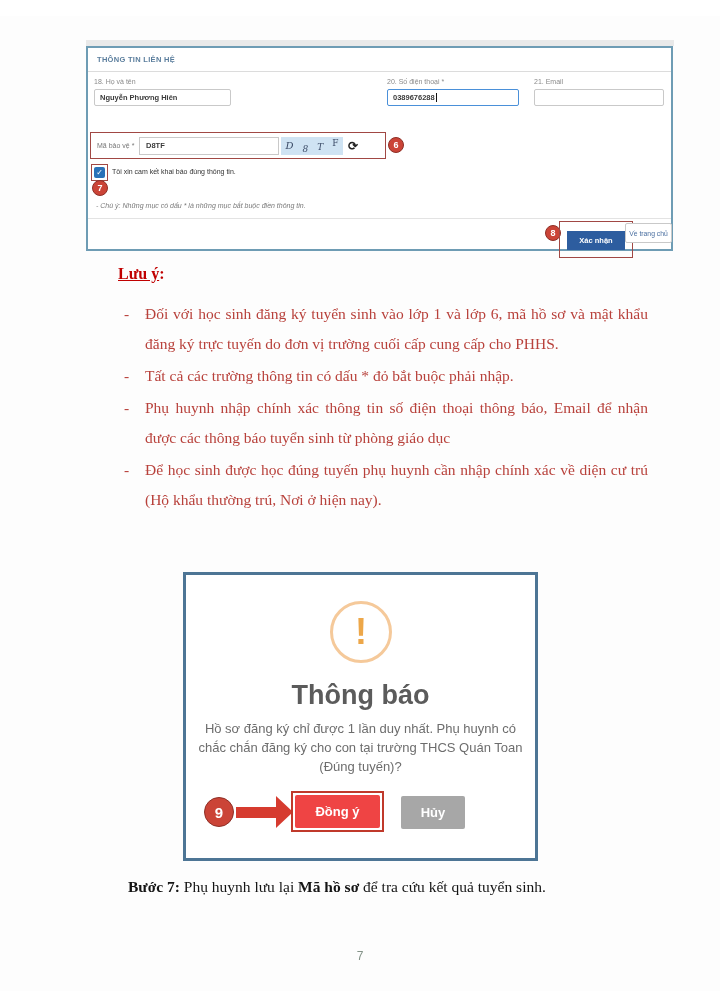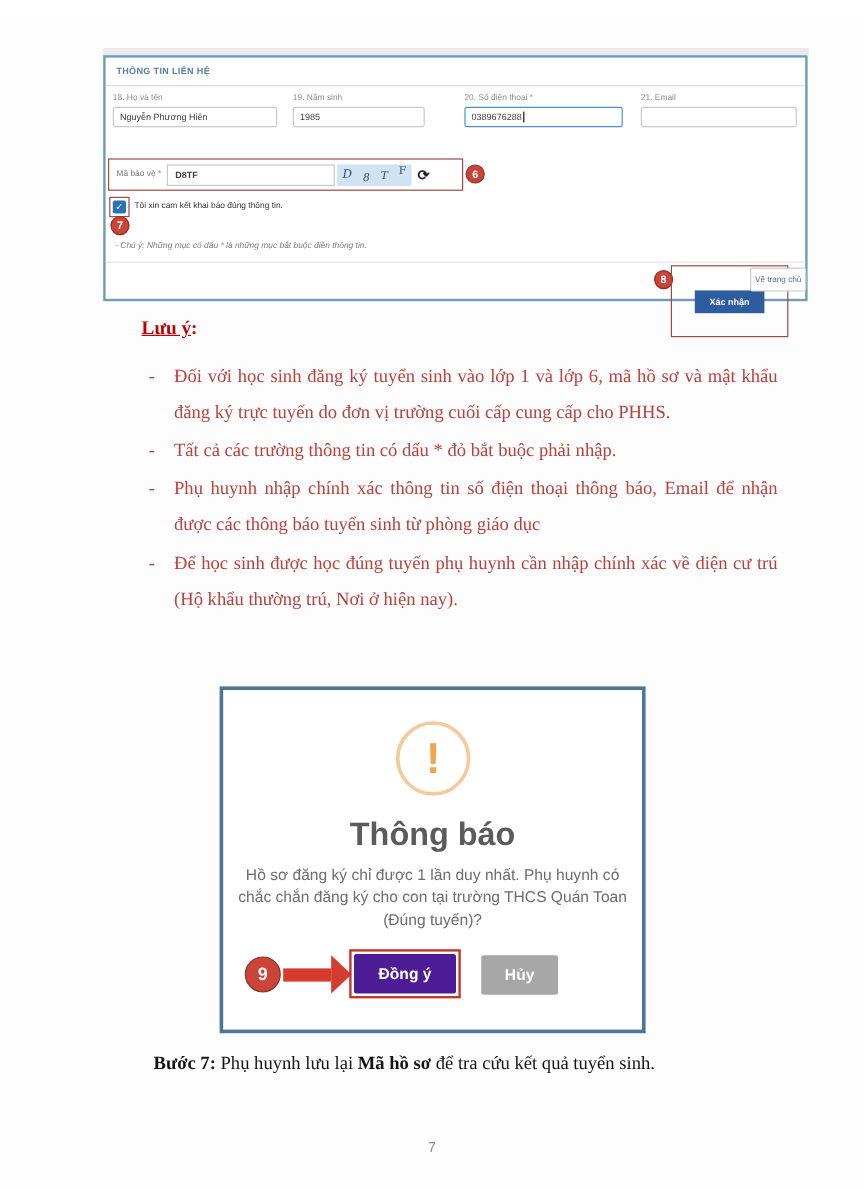--- a/index.html
+++ b/index.html
@@ -15,21 +15,21 @@
     position:absolute; left:86px; top:30px; width:587px; height:205px;
     background:#ffffff; border:2px solid #6e9cb4;
     font-family:"Liberation Sans", sans-serif;
   }
   .section-title { position:absolute; left:9px; top:7px; font-size:7.5px; font-weight:bold; color:#5b7e9d; letter-spacing:.3px; }
   .section-divider { position:absolute; left:0; top:23px; width:100%; height:1px; background:#dcdcdc; }
   .field { position:absolute; top:30px; }
   .field .flabel { font-size:7px; color:#8a8a8a; margin-bottom:4px; }
   .finput {
     height:17px; background:#fff; border:1px solid #c9c9c9; border-radius:2px;
-    font-size:7.5px; font-weight:normal; color:#3a3a3a; line-height:15px; padding:0 5px;
+    font-size:7.5px; font-weight:bold; color:#3a3a3a; line-height:15px; padding:0 5px;
     display:flex; align-items:center;
   }
   .finput.focused { border:1.5px solid #4a90d9; }
   .caret { display:inline-block; width:1px; height:9px; background:#111; margin-left:1px; }
   .captcha-annot {
     position:absolute; left:2px; top:84px; width:296px; height:27px;
     border:1.5px solid #a14844; display:flex; align-items:center;
   }
   .captcha-label { font-size:7px; color:#777; margin-left:6px; width:42px; }
   .captcha-input {
@@ -57,21 +57,21 @@
     position:absolute; left:3px; top:116px; width:17px; height:17px;
     border:1.5px solid #a14844; display:flex; align-items:center; justify-content:center;
   }
   .checkbox {
     width:11px; height:11px; background:#2a72b8; border-radius:2px;
     color:#fff; font-size:8px; line-height:11px; text-align:center; cursor:pointer;
   }
   .chk-label { position:absolute; left:24px; top:120px; font-size:7px; color:#333; }
   .form-note { position:absolute; left:8px; top:154px; font-size:7px; font-style:italic; color:#7a7a7a; }
   .footer-divider { position:absolute; left:0; top:170px; width:100%; height:1px; background:#e3e3e3; }
-  .confirm-annot { position:absolute; left:471px; top:173px; border:1.5px solid #a14844; padding:19px; }
+  .confirm-annot { position:absolute; left:471px; top:173px; border:1.5px solid #a14844; padding:7px; }
   .btn-confirm {
     width:58px; height:19px; background:#2d5d9f; color:#fff; border:none;
     font-size:7.5px; font-weight:bold; font-family:"Liberation Sans", sans-serif; cursor:pointer;
   }
   .btn-home {
     position:absolute; left:537px; top:175px; width:47px; height:20px;
     background:#fff; border:1px solid #c9c9c9; border-radius:2px;
     color:#4a6fa0; font-size:6.8px; font-family:"Liberation Sans", sans-serif; cursor:pointer;
   }
   
@@ -98,21 +98,21 @@
     display:flex; align-items:center; justify-content:center;
     color:#eda749; font-size:36px; font-weight:bold;
   }
   .dlg-title { position:absolute; left:0; top:105px; width:100%; text-align:center; font-size:27px; font-weight:bold; color:#5b5b5b; }
   .dlg-msg {
     position:absolute; left:11px; top:144px; width:327px; text-align:center;
     font-size:13px; color:#6d6d6d; line-height:19px;
   }
   .accept-annot { position:absolute; left:105px; top:216px; border:2.5px solid #c0392b; padding:2px; }
   .btn-accept {
-    width:85px; height:33px; background:#4c1d95; color:#fff; border:none; border-radius:2px;
+    width:85px; height:33px; background:#ef4444; color:#fff; border:none; border-radius:2px;
     font-size:13px; font-weight:bold; font-family:"Liberation Sans", sans-serif; cursor:pointer;
   }
   .btn-cancel {
     position:absolute; left:215px; top:221px; width:64px; height:33px;
     background:#a7a7a7; color:#fff; border:none; border-radius:2px;
     font-size:13px; font-weight:bold; font-family:"Liberation Sans", sans-serif; cursor:pointer;
   }
   .arrow-body { position:absolute; left:50px; top:232px; width:40px; height:11px; background:#d63b2f; }
   .arrow-head {
     position:absolute; left:90px; top:221px; width:0; height:0;
@@ -128,26 +128,20 @@
   <div class="shot-topbar"></div>
 
   <div class="form-card">
     <div class="section-title">THÔNG TIN LIÊN HỆ</div>
     <div class="section-divider"></div>
 
     <div class="field" style="left:6px; width:137px;">
       <div class="flabel">18. Họ và tên</div>
       <div class="finput">
           <span>Nguyễn Phương Hiên</span>
-        </div>
-    </div>
-    <div class="field" style="left:156px; width:110px;">
-      <div class="flabel">19. Năm sinh</div>
-      <div class="finput">
-          <span>1985</span>
         </div>
     </div>
     <div class="field" style="left:299px; width:132px;">
       <div class="flabel">20. Số điện thoại *</div>
       <div class="finput focused">
           <span>0389676288</span>
           <span class="caret"></span>
         </div>
     </div>
     <div class="field" style="left:446px; width:130px;">

